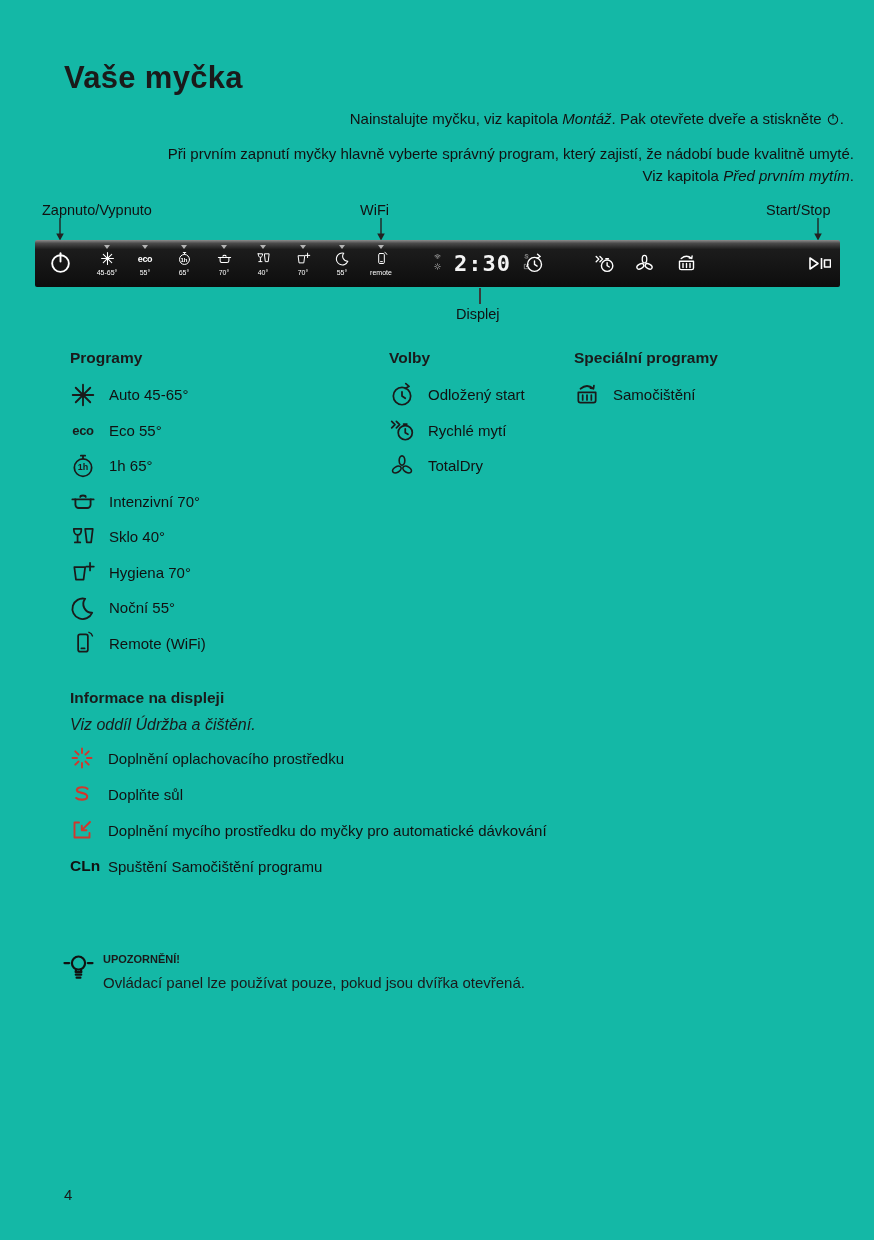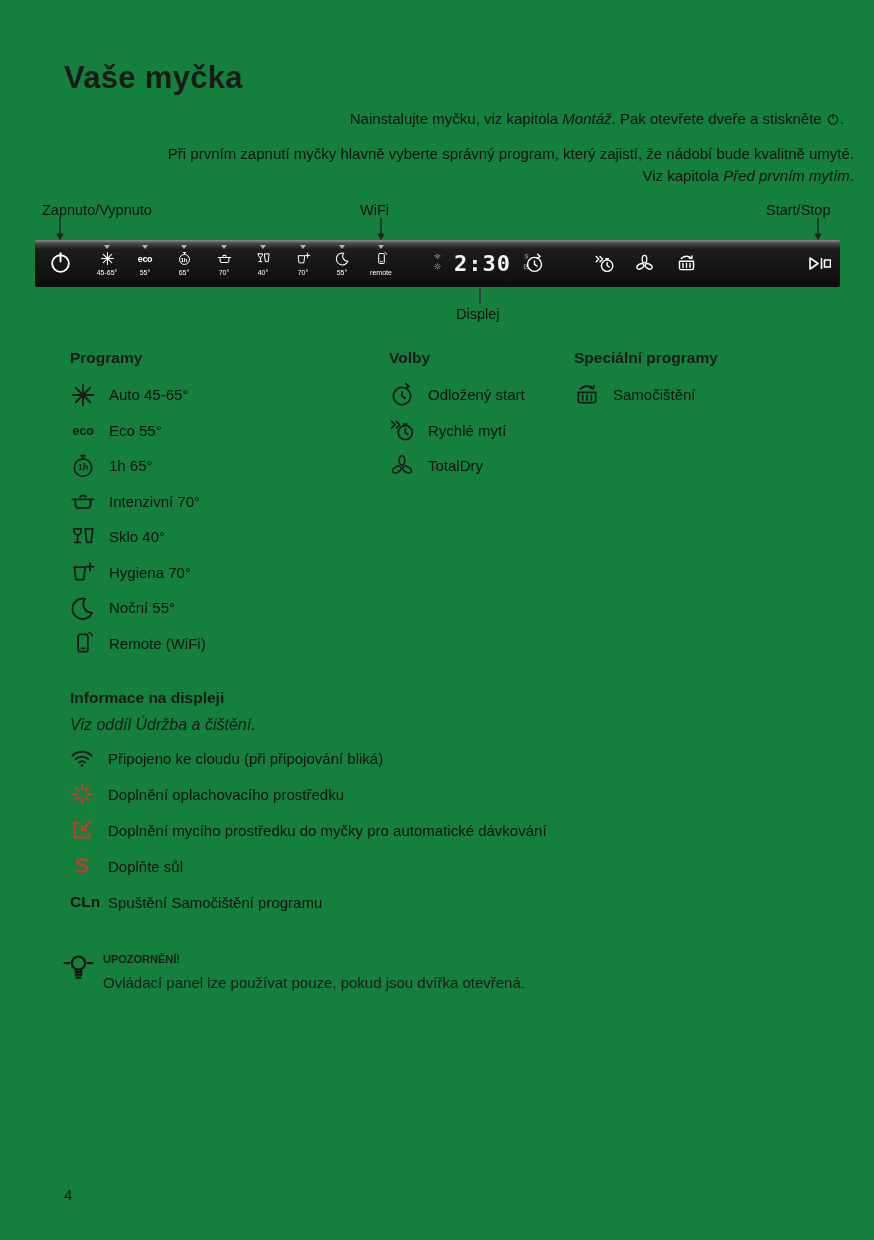--- a/index.html
+++ b/index.html
@@ -1,18 +1,18 @@
 <!DOCTYPE html>
 <html style="--accent-red: #d2372c; --panel-black: #0d0d0d;"><head>
 <meta charset="utf-8">
 <style>
   * { box-sizing: border-box; margin: 0; padding: 0; }
   body { background: #fff; }
   .page {
-    position: relative; width: 874px; height: 1240px; background: #15803d;
+    position: relative; width: 874px; height: 1240px; background: #14b8a6;
     color: #1a1a1a; font-family: "Liberation Sans", sans-serif; overflow: hidden;
   }
 
   .title { position: absolute; left: 64px; top: 60px; font-size: 31px; font-weight: 700; letter-spacing: .3px; }
 
   .para { position: absolute; font-size: 15px; line-height: 22px; color: #111; text-align: right; }
   #p1 { left: 64px; top: 108px; width: 780px; }
   #p2 { left: 64px; top: 143px; width: 790px; }
   .para em { font-style: italic; }
   .inline-ic { display: inline-block; width: 14px; height: 14px; vertical-align: -2px; color: #111; }
@@ -436,44 +436,38 @@
         <span class="lbl">Samočištění</span>
       </div>
     </div>
   </div>
 
   <div class="info">
     <h2>Informace na displeji</h2>
     <p class="sub">Viz oddíl Údržba a čištění.</p>
     <div class="rows">
       <div class="row">
-        <span class="icn"><svg viewBox="0 0 24 24">
-              <use href="#i-wifi"></use>
-            </svg></span>
-        <span class="lbl">Připojeno ke cloudu (při připojování bliká)</span>
-      </div>
-      <div class="row">
         <span class="icn red"><svg viewBox="0 0 24 24">
               <use href="#i-rinse"></use>
             </svg></span>
         <span class="lbl">Doplnění oplachovacího prostředku</span>
       </div>
       <div class="row">
         <span class="icn red"><svg viewBox="0 0 24 24">
+              <use href="#i-salt"></use>
+            </svg></span>
+        <span class="lbl">Doplňte sůl</span>
+      </div>
+      <div class="row">
+        <span class="icn red"><svg viewBox="0 0 24 24">
               <use href="#i-detergent"></use>
             </svg></span>
         <span class="lbl">Doplnění mycího prostředku do myčky pro automatické dávkování</span>
       </div>
       <div class="row">
-        <span class="icn red"><svg viewBox="0 0 24 24">
-              <use href="#i-salt"></use>
-            </svg></span>
-        <span class="lbl">Doplňte sůl</span>
-      </div>
-      <div class="row">
         <span class="cln">CLn</span>
         <span class="lbl">Spuštění Samočištění programu</span>
       </div>
     </div>
   </div>
 
   <div class="warning">
     <span class="icn">
         <svg class="ic" viewBox="0 0 24 24">
           <use href="#i-bulb"></use>

